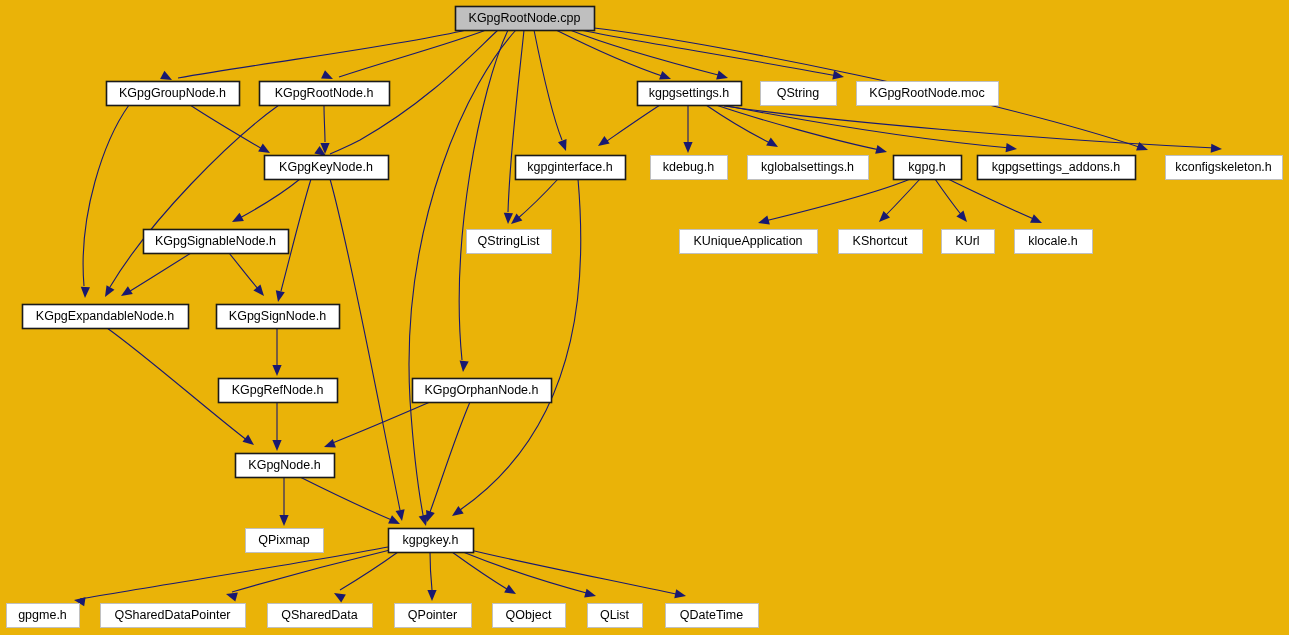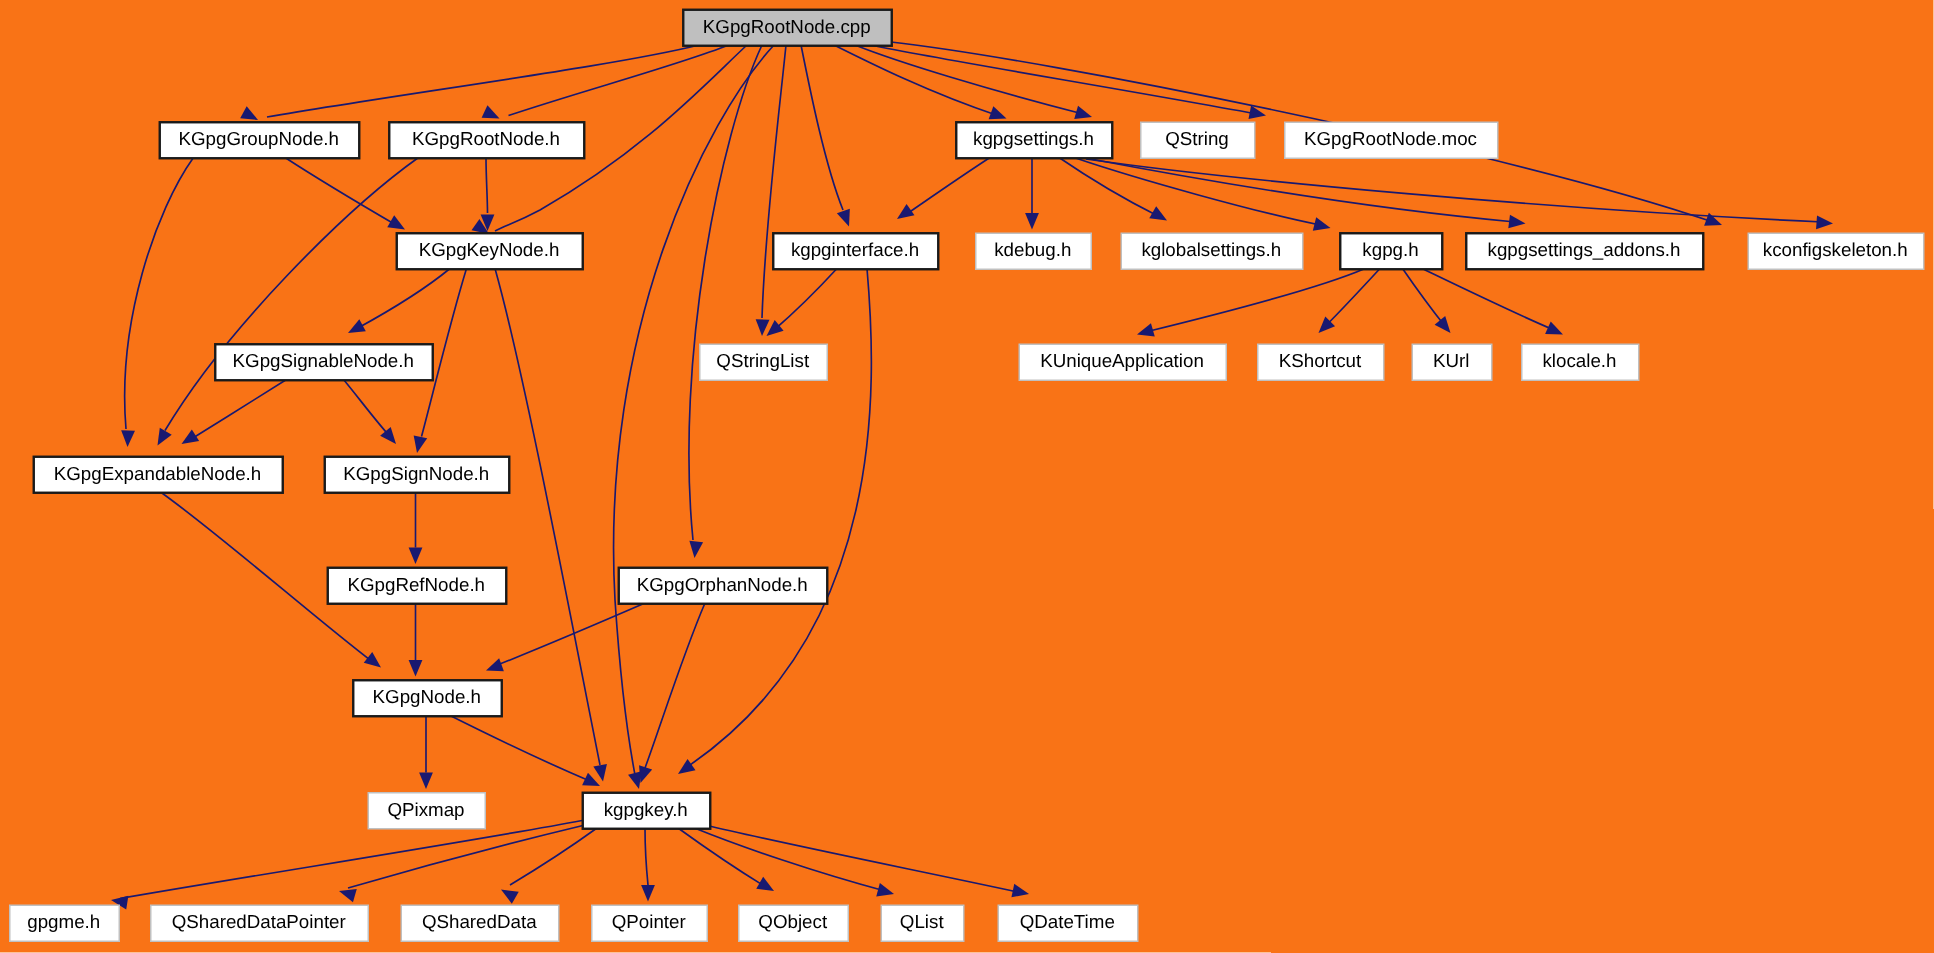--- a/index.html
+++ b/index.html
@@ -1,17 +1,17 @@
 <!DOCTYPE html>
 <html><head>
 <meta charset="utf-8">
 <style>
   html,body{margin:0;padding:0;background:#ffffff;}
   body{font-family:"Liberation Sans",sans-serif;}
-  #graph-wrap{position:relative;width:1289px;height:635px;background:#f97316;overflow:hidden;}
+  #graph-wrap{position:relative;width:1289px;height:635px;background:#eab308;overflow:hidden;}
   svg#graph{position:absolute;left:0;top:0;width:1289px;height:635px;display:block;}
   .node-label{font-family:"Liberation Sans",sans-serif;font-size:12.5px;fill:#000000;text-anchor:middle;dominant-baseline:middle;}
   .edge{fill:none;stroke:#191970;stroke-width:1.1px;}
   .arrow{fill:#191970;stroke:none;}
 </style>
 </head>
 <body>
 
 <div id="graph-wrap">
   <svg id="graph" viewBox="0 0 1289 635" preserveAspectRatio="xMinYMin meet">

